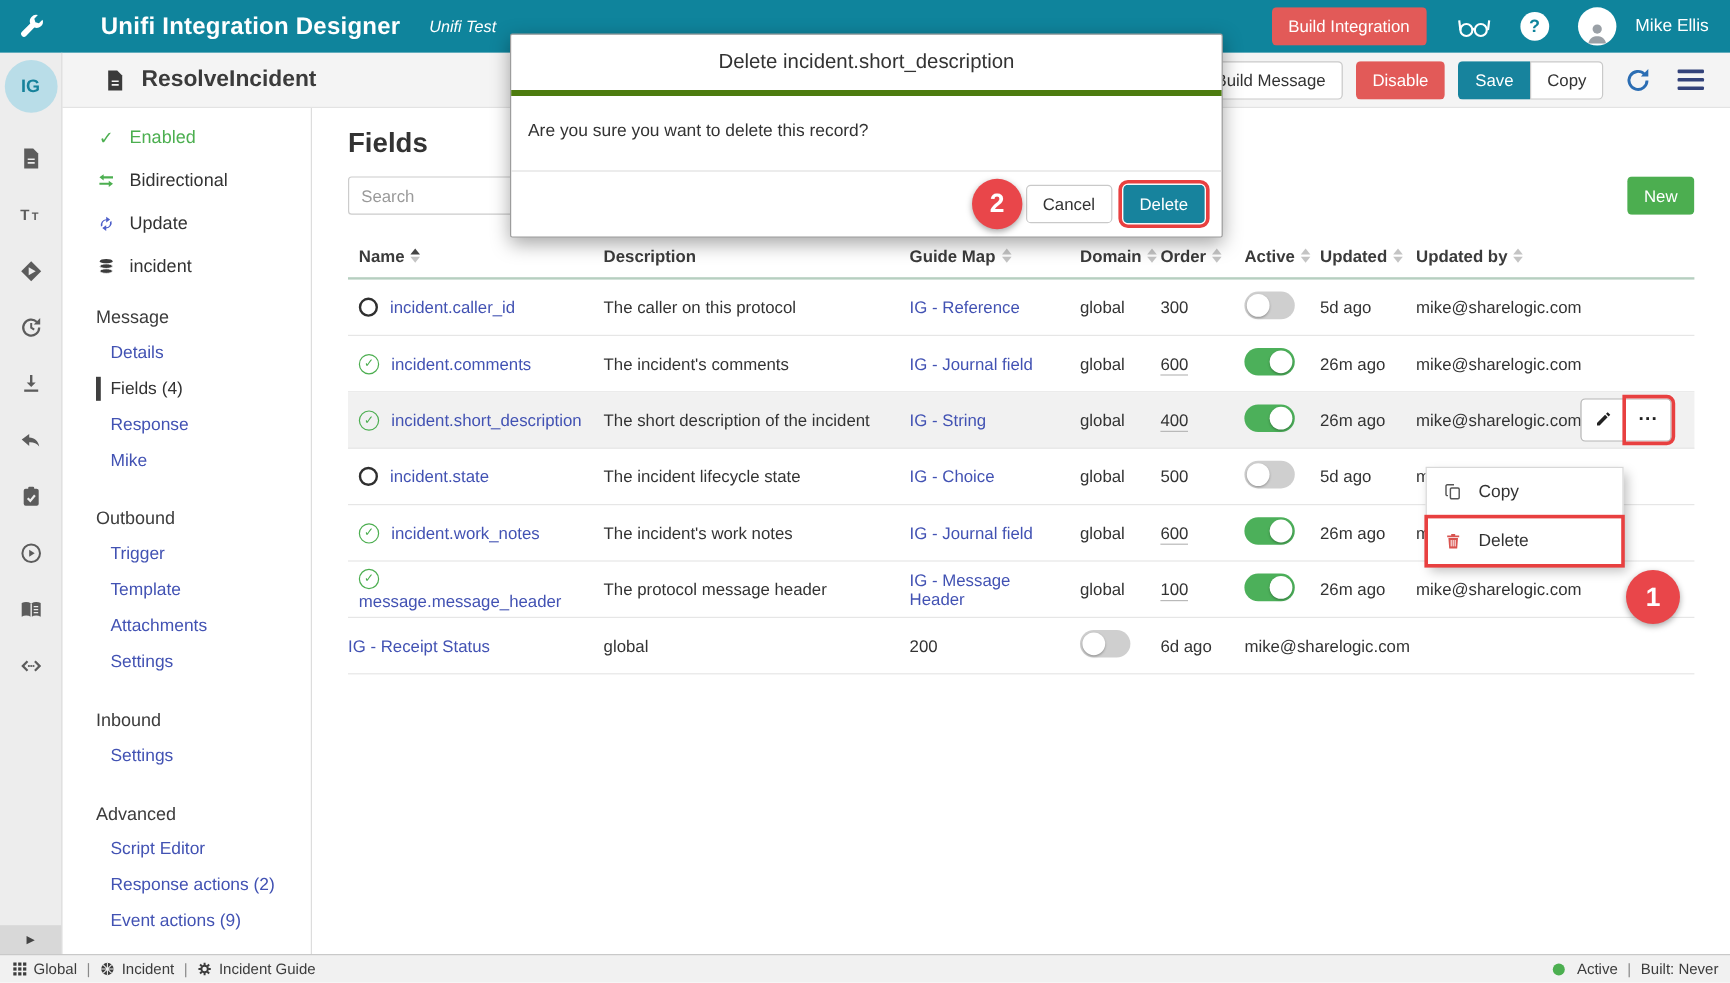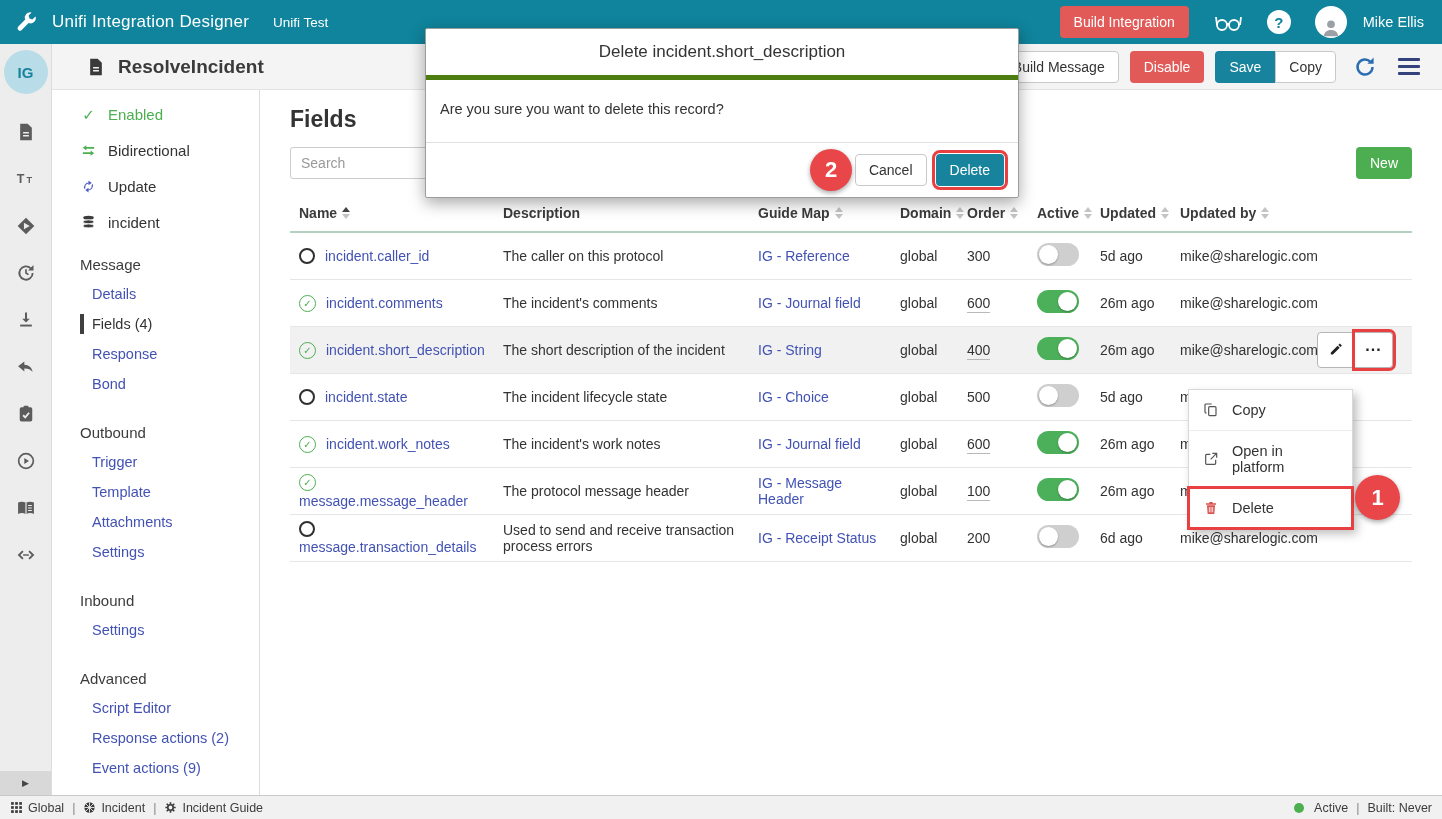--- a/index.html
+++ b/index.html
@@ -2,22 +2,22 @@
 <html><head>
 <meta charset="utf-8">
 <style>
   html,body{margin:0;padding:0;width:1442px;height:819px;overflow:hidden;
     font-family:"Liberation Sans","DejaVu Sans",sans-serif;background:#fff;color:#333;}
   .root{position:relative;width:1442px;height:819px;}
   
   .topbar{height:44px;background:#0f849c;display:flex;align-items:center;padding:0 18px 0 14px;box-sizing:border-box;color:#fff;}
   .tb-left{display:flex;align-items:center;gap:14px;}
   .wrench{width:24px;height:24px;display:inline-flex;}
-  .app-title{font-size:17px;font-weight:normal;letter-spacing:.2px;}
-  .workspace{font-size:13.5px;margin-left:10px;}
+  .app-title{font-size:20px;font-weight:bold;letter-spacing:.2px;margin-left:32px;}
+  .workspace{font-size:13.5px;margin-left:10px;font-style:italic;}
   .tb-right{margin-left:auto;display:flex;align-items:center;gap:24px;}
   .btn{font:inherit;font-size:14px;border-radius:4px;border:1px solid transparent;padding:7px 13px;cursor:pointer;white-space:nowrap;}
   .btn.white{background:#fff;border-color:#c9c9c9;color:#333;}
   .btn.red{background:#e25a58;color:#fff;}
   .btn.teal{background:#17839d;color:#fff;}
   .btn.green{background:#4cae50;color:#fff;}
   .glasses{width:30px;height:26px;display:inline-flex;}
   .help-circle{width:24px;height:24px;border-radius:50%;background:#fff;color:#0f849c;font-weight:bold;font-size:15px;display:flex;align-items:center;justify-content:center;}
   .avatar{width:32px;height:32px;border-radius:50%;background:#fff;display:flex;align-items:flex-end;justify-content:center;overflow:hidden;}
   .avatar svg{width:22px;height:22px;}
@@ -284,21 +284,21 @@
                   <ellipse cx="12" cy="16.8" rx="7.5" ry="2.7" fill="currentColor" stroke="#fff" stroke-width="1"></ellipse>
                 </svg>
               </span>
               <span class="s-label" style="color: rgb(51, 51, 51);">incident</span>
             </div>
             <div class="section">
               <div class="section-title">Message</div>
               <a class="side-link" href="#">Details</a>
               <a class="side-link active" href="#">Fields (4)</a>
               <a class="side-link" href="#">Response</a>
-              <a class="side-link" href="#">Bond</a>
+              <a class="side-link" href="#">Mike</a>
             </div>
             <div class="section">
               <div class="section-title">Outbound</div>
               <a class="side-link" href="#">Trigger</a>
               <a class="side-link" href="#">Template</a>
               <a class="side-link" href="#">Attachments</a>
               <a class="side-link" href="#">Settings</a>
             </div>
             <div class="section">
               <div class="section-title">Inbound</div>
@@ -456,25 +456,20 @@
                   </div>
                   <div class="cell ">The protocol message header</div>
                   <div class="cell"><a class="link" href="#">IG - Message Header</a></div>
                   <div class="cell ">global</div>
                   <div class="cell"><span class="order-val editable">100</span></div>
                   <div class="cell"><span class="toggle on"></span></div>
                   <div class="cell ">26m ago</div>
                   <div class="cell ">mike@sharelogic.com</div>
                 </div>
                 <div class="tr">
-                  <div class="cell cell-name">
-                    <span class="st-circle"></span>
-                    <a class="link" href="#">message.transaction_details</a>
-                  </div>
-                  <div class="cell ">Used to send and receive transaction process errors</div>
                   <div class="cell"><a class="link" href="#">IG - Receipt Status</a></div>
                   <div class="cell ">global</div>
                   <div class="cell"><span class="order-val">200</span></div>
                   <div class="cell"><span class="toggle"></span></div>
                   <div class="cell ">6d ago</div>
                   <div class="cell ">mike@sharelogic.com</div>
                 </div>
               </div>
           </div>
         </main>
@@ -533,29 +528,20 @@
 
   <div class="context-menu" id="contextMenu">
       <div class="menu-item">
         <span class="mi-icon">
           <svg viewBox="0 0 24 24">
             <rect x="8.5" y="7" width="11" height="13.5" rx="1.5" fill="none" stroke="currentColor" stroke-width="1.8"></rect>
             <path fill="none" stroke="currentColor" stroke-width="1.8" d="M5.5 16.5h-1A1.5 1.5 0 0 1 3 15V4.5A1.5 1.5 0 0 1 4.5 3H13"></path>
           </svg>
         </span>
         <span>Copy</span>
-      </div>
-      <div class="menu-item">
-        <span class="mi-icon">
-          <svg viewBox="0 0 24 24">
-            <path fill="none" stroke="currentColor" stroke-width="1.8" d="M11 5H5.5A1.5 1.5 0 0 0 4 6.5v12A1.5 1.5 0 0 0 5.5 20h12a1.5 1.5 0 0 0 1.5-1.5V13"></path>
-            <path fill="none" stroke="currentColor" stroke-width="1.8" d="M14 3.5h6.5V10M20 4l-8.5 8.5"></path>
-          </svg>
-        </span>
-        <span>Open in platform</span>
       </div>
       <div class="menu-item danger annotated">
         <span class="mi-icon">
           <svg viewBox="0 0 24 24">
             <path fill="currentColor" d="M6 8h12l-1 13H7zM4.5 5h15v2h-15zM9.5 3h5v2h-5z"></path>
             <path stroke="#fff" stroke-width="1.2" d="M9.5 10.5v8M12 10.5v8M14.5 10.5v8"></path>
           </svg>
         </span>
         <span>Delete</span>
       </div>

